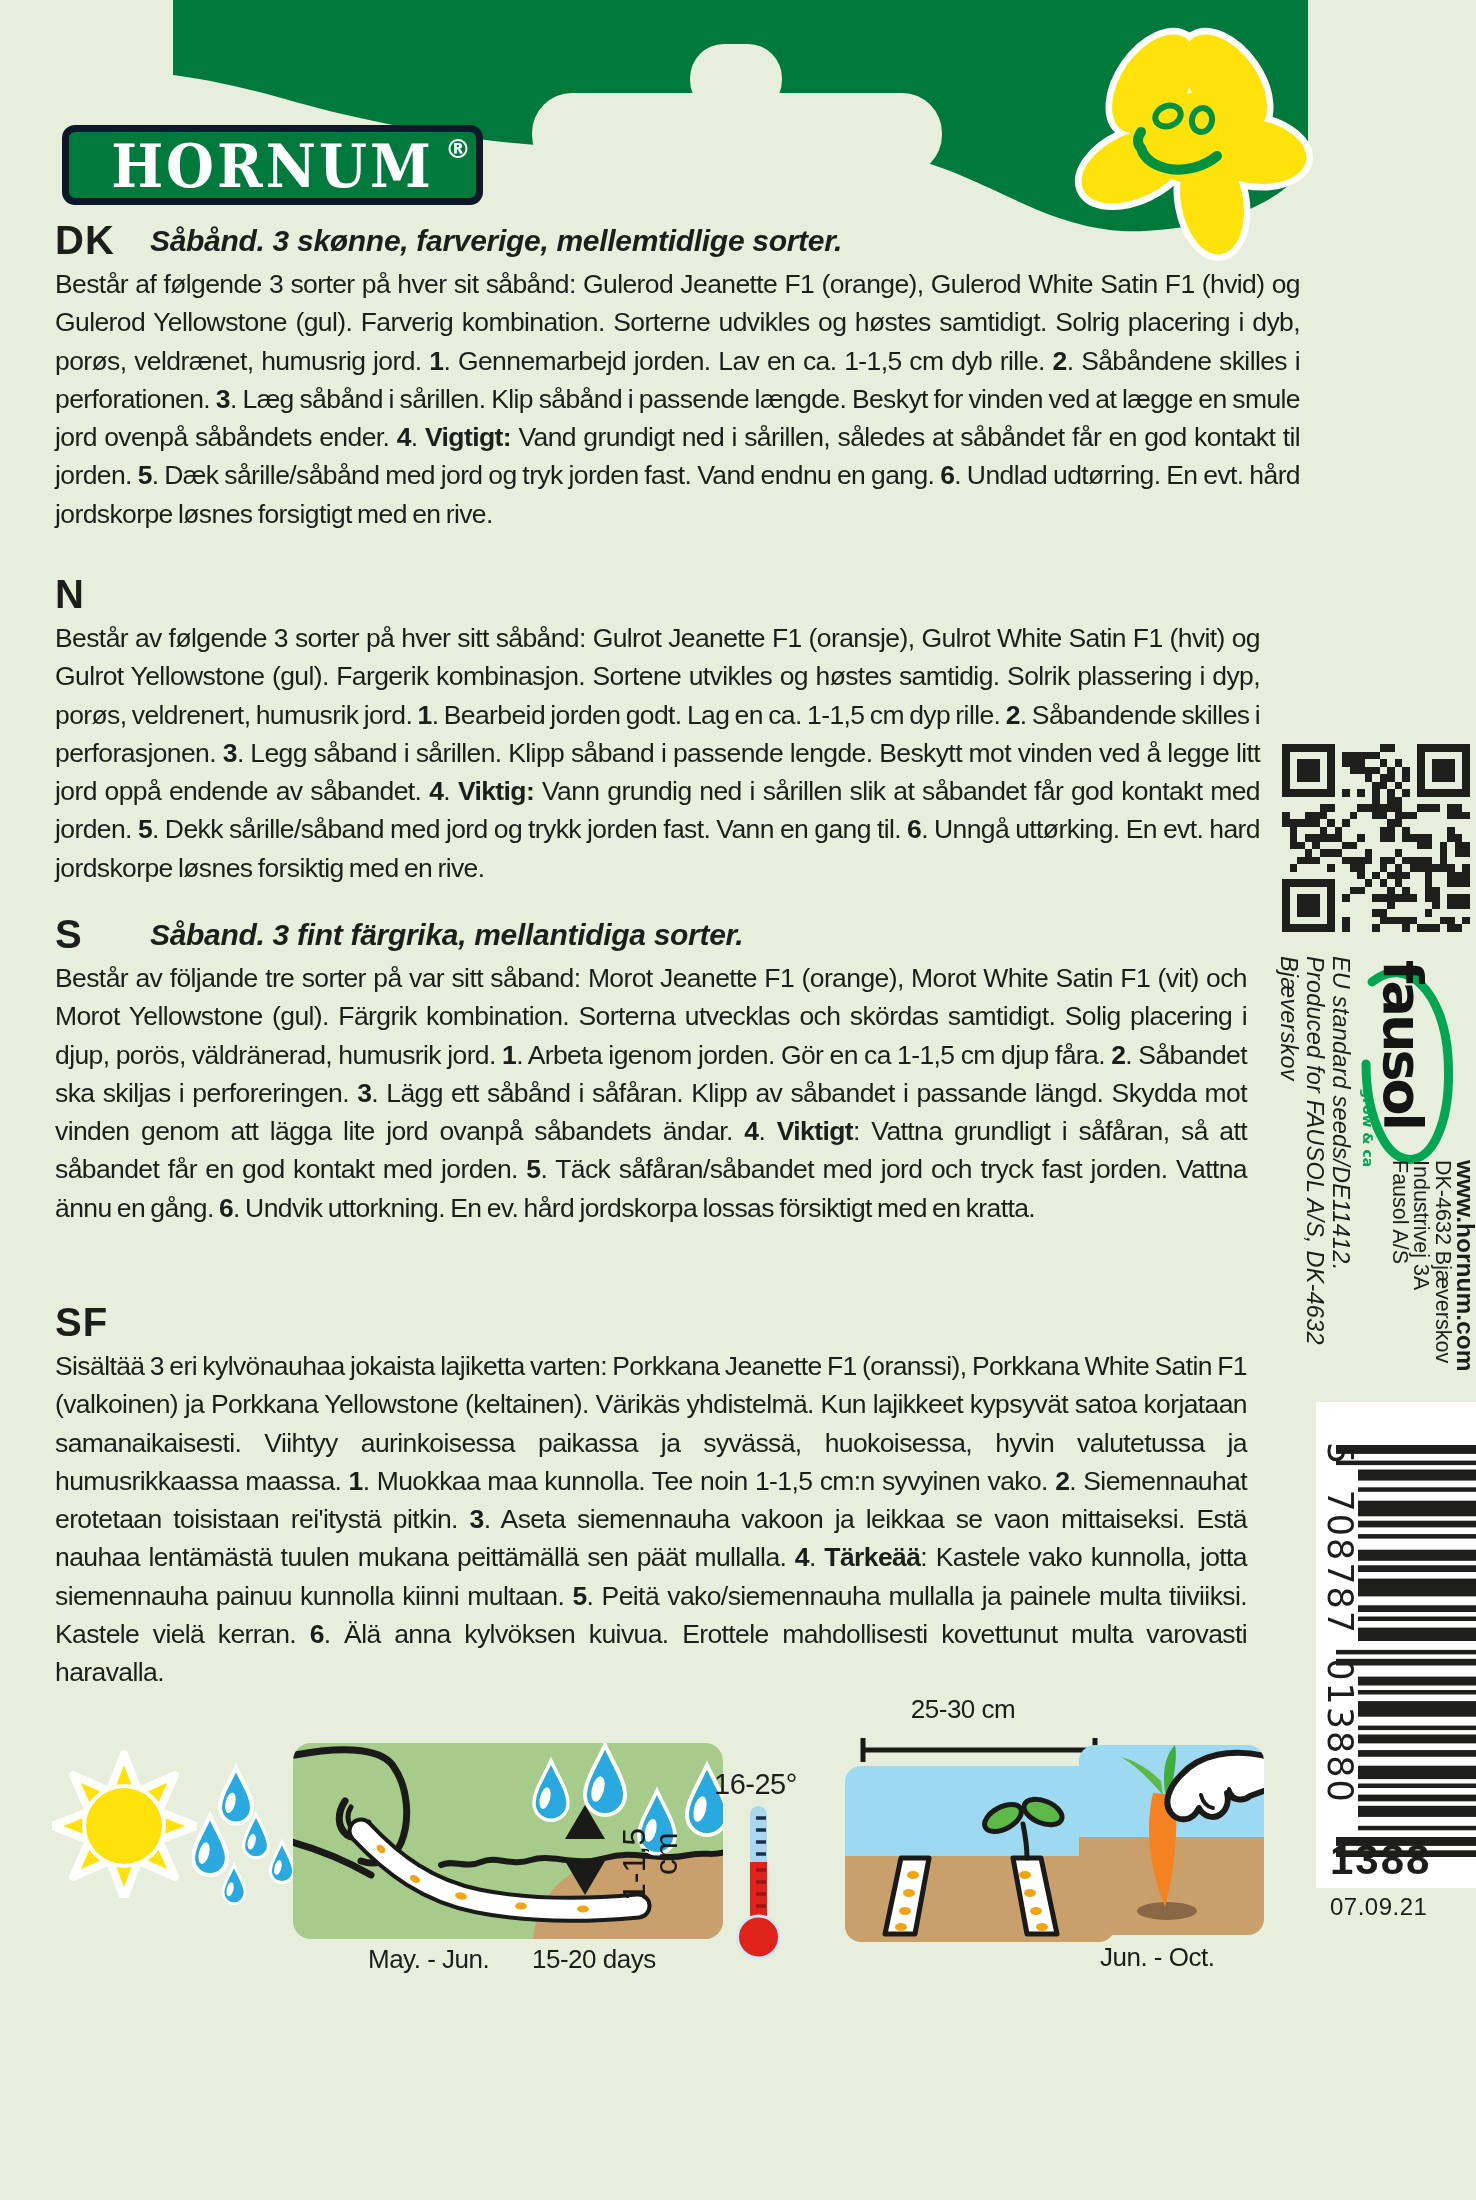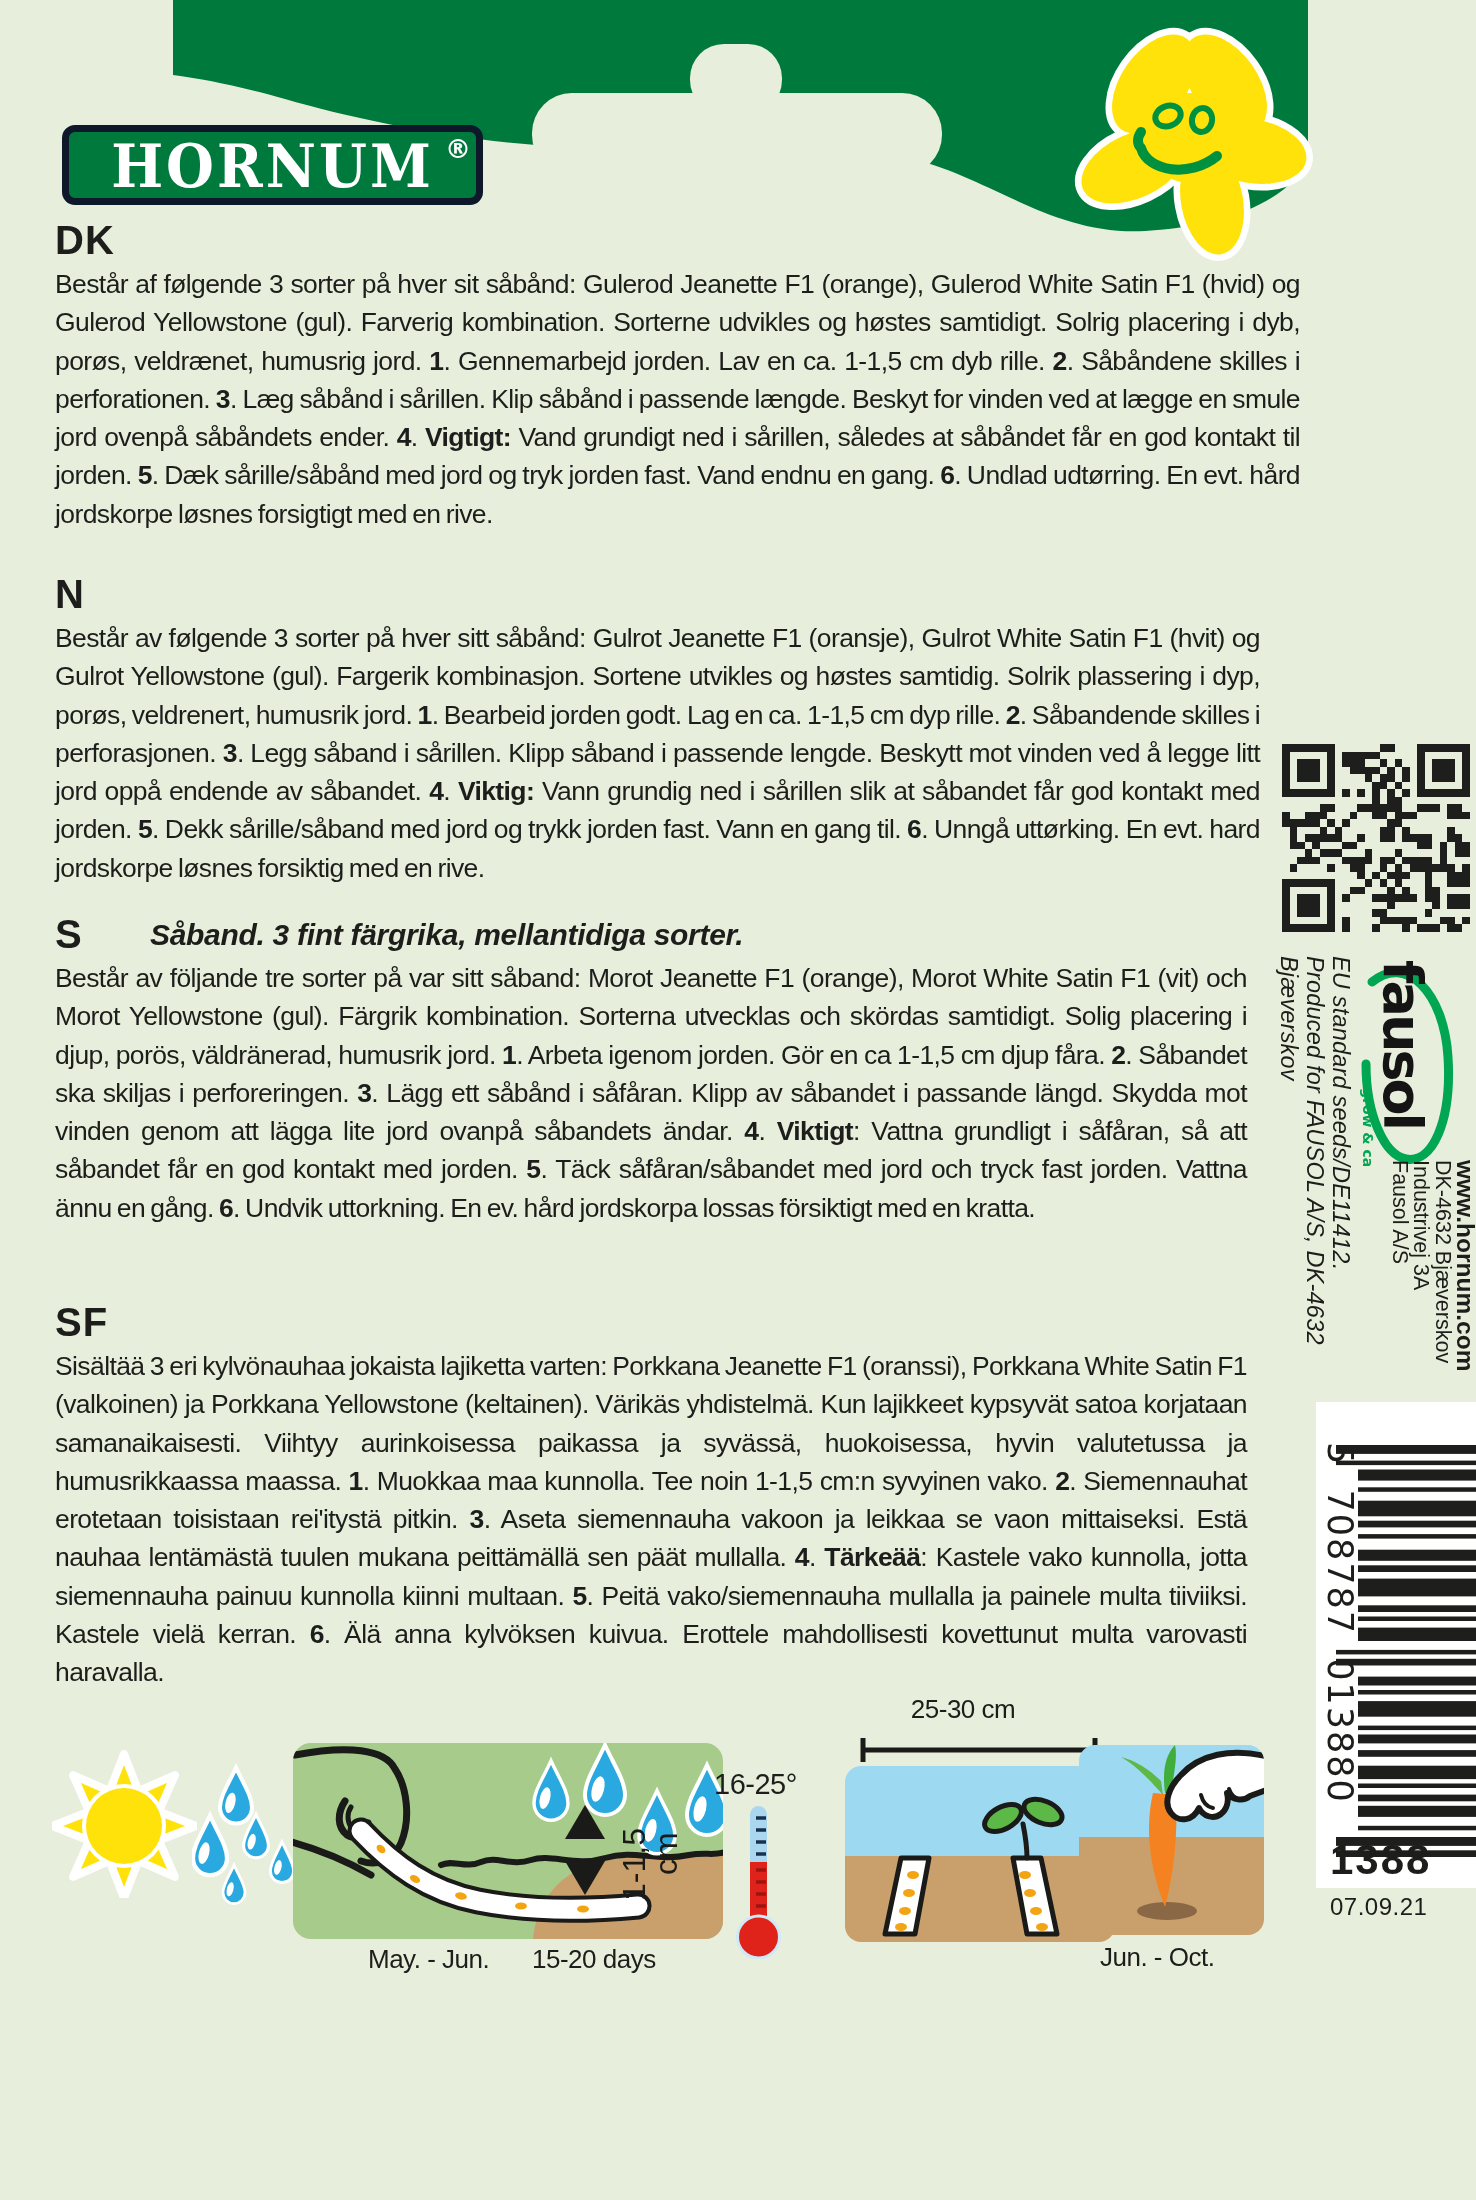--- a/index.html
+++ b/index.html
@@ -87,20 +87,21 @@
     </svg>
 
   <div class="abs logo">
     <span class="txt">HORNUM</span>
     <span class="reg">®</span>
   </div>
 
   <div class="sec" id="sec-dk">
     <div class="sec-head">
       <span class="code">DK</span>
+      <span class="title">Såbånd. 3 skønne, farverige, mellemtidlige sorter.</span>
     </div>
     <div class="body-txt"><span>Består af følgende 3 sorter på hver sit såbånd: Gulerod Jeanette F1 (orange), Gulerod White Satin F1 (hvid) og Gulerod Yellowstone (gul). Farverig kombination. Sorterne udvikles og høstes samtidigt. Solrig placering i dyb, porøs, veldrænet, humusrig jord. </span><span class="b">1</span><span>. Gennemarbejd jorden. Lav en ca. 1-1,5 cm dyb rille. </span><span class="b">2</span><span>. Såbåndene skilles i perforationen. </span><span class="b">3</span><span>. Læg såbånd i sårillen. Klip såbånd i passende længde. Beskyt for vinden ved at lægge en smule jord ovenpå såbåndets ender. </span><span class="b">4</span><span>. </span><span class="b">Vigtigt:</span><span> Vand grundigt ned i sårillen, således at såbåndet får en god kontakt til jorden. </span><span class="b">5</span><span>. Dæk sårille/såbånd med jord og tryk jorden fast. Vand endnu en gang. </span><span class="b">6</span><span>. Undlad udtørring. En evt. hård jordskorpe løsnes forsigtigt med en rive.</span></div>
   </div>
 
   <div class="sec" id="sec-n">
     <div class="sec-head">
       <span class="code">N</span>
     </div>
     <div class="body-txt"><span>Består av følgende 3 sorter på hver sitt såbånd: Gulrot Jeanette F1 (oransje), Gulrot White Satin F1 (hvit) og Gulrot Yellowstone (gul). Fargerik kombinasjon. Sortene utvikles og høstes samtidig. Solrik plassering i dyp, porøs, veldrenert, humusrik jord. </span><span class="b">1</span><span>. Bearbeid jorden godt. Lag en ca. 1-1,5 cm dyp rille. </span><span class="b">2</span><span>. Såbandende skilles i perforasjonen. </span><span class="b">3</span><span>. Legg såband i sårillen. Klipp såband i passende lengde. Beskytt mot vinden ved å legge litt jord oppå endende av såbandet. </span><span class="b">4</span><span>. </span><span class="b">Viktig:</span><span> Vann grundig ned i sårillen slik at såbandet får god kontakt med jorden. </span><span class="b">5</span><span>. Dekk sårille/såband med jord og trykk jorden fast. Vann en gang til. </span><span class="b">6</span><span>. Unngå uttørking. En evt. hard jordskorpe løsnes forsiktig med en rive.</span></div>
   </div>

